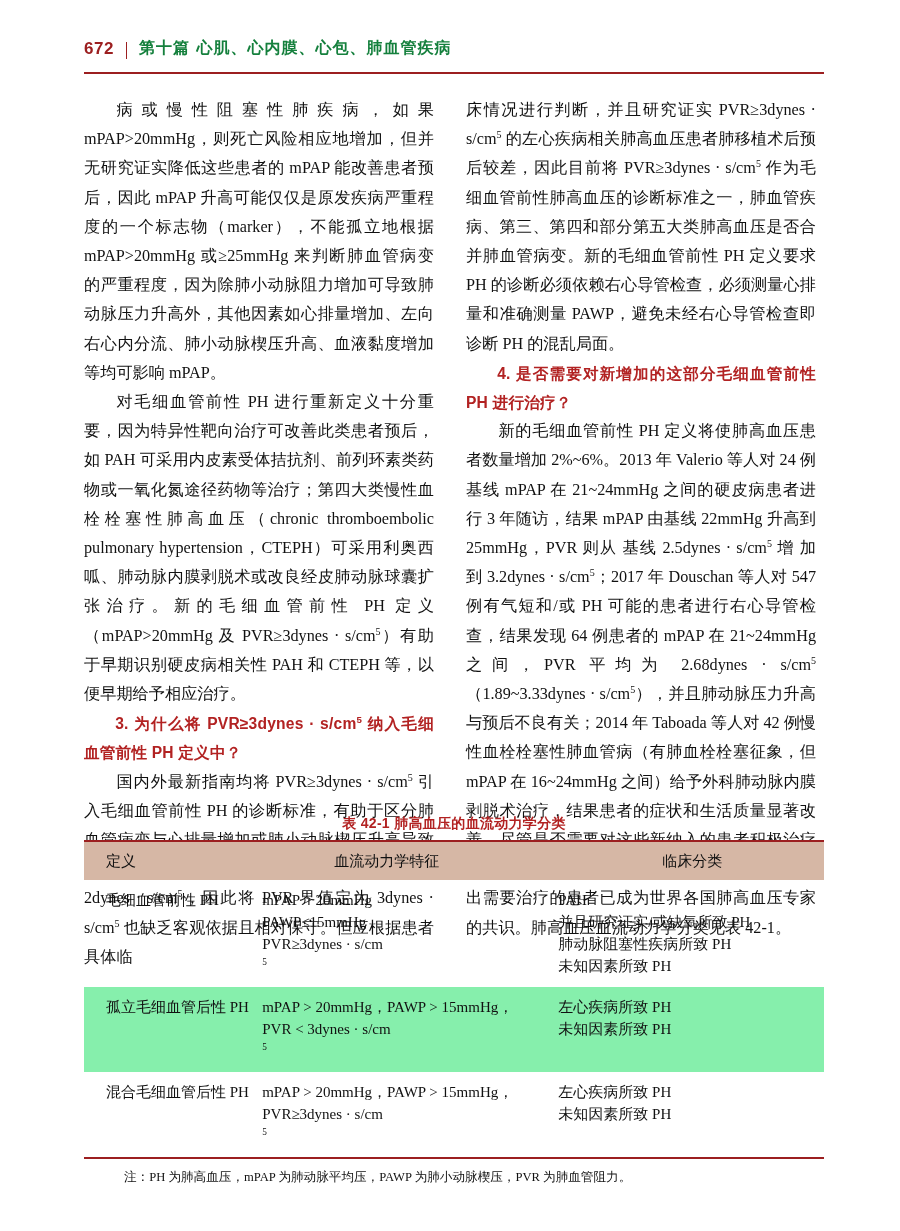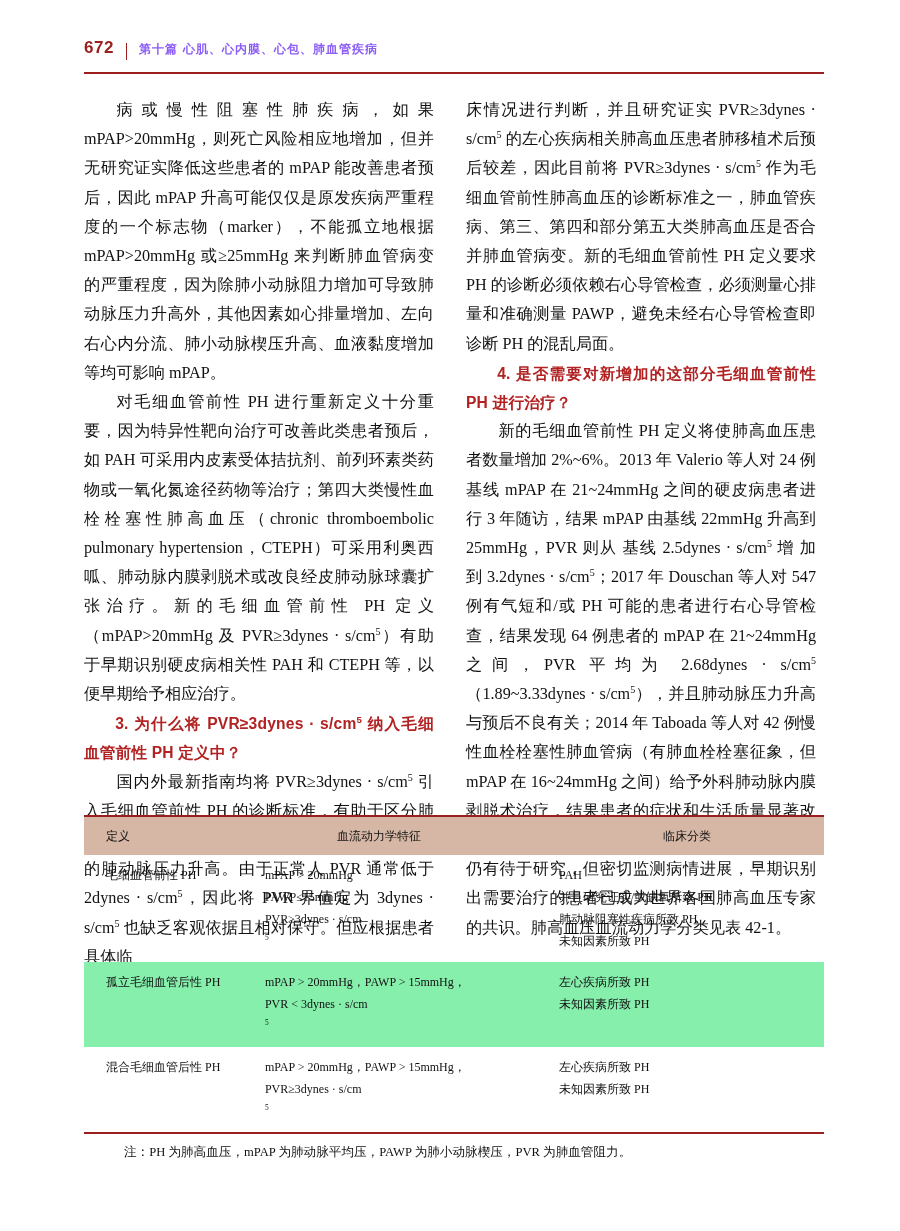--- a/index.html
+++ b/index.html
@@ -22,44 +22,44 @@
     height: 1231px;
   }
 
   
   .runhead {
     position: absolute;
     left: 84px;
     top: 38px;
     width: 740px;
     display: flex;
-    align-items: flex-end;
+    align-items: center;
     gap: 0;
   }
   .runhead-page {
     font-family: "Liberation Sans", sans-serif;
     font-size: 17px;
     font-weight: bold;
     color: #9c1f20;
     letter-spacing: 0.5px;
   }
   .runhead-bar {
     display: inline-block;
     width: 1px;
     height: 17px;
     background: #9c1f20;
     margin: 0 12px;
     position: relative;
     top: 2px;
   }
   .runhead-title {
     font-family: "DejaVu Serif", "Liberation Serif", serif;
-    font-size: 12px;
-    font-weight: bold;
-    color: #8b5cf6;
+    font-size: 16px;
+    font-weight: bold;
+    color: #15803d;
     letter-spacing: 1px;
   }
   .runhead-rule {
     position: absolute;
     left: 84px;
     top: 72px;
     width: 740px;
     height: 2px;
     background: #9c1f20;
   }
@@ -113,21 +113,21 @@
     color: #b22222;
     font-family: "Liberation Sans", sans-serif;
     font-weight: bold;
     font-size: 14px;
     margin-bottom: 7px;
     letter-spacing: 0.3px;
   }
   table.hemo {
     width: 740px;
     border-collapse: collapse;
-    font-size: 12px;
+    font-size: 15px;
     line-height: 22px;
   }
   table.hemo thead th {
     background: #d6b7a5;
     border-top: 2.2px solid #9c1f20;
     font-weight: normal;
     text-align: left;
     padding: 8px 0 8px 0;
     color: #111;
   }
@@ -184,20 +184,21 @@
 
   <div class="col right">
     <p class="noindent"><span>床情况进行判断，并且研究证实 PVR≥3dynes · s/cm</span><sup>5</sup><span> 的左心疾病相关肺高血压患者肺移植术后预后较差，因此目前将 PVR≥3dynes · s/cm</span><sup>5</sup><span> 作为毛细血管前性肺高血压的诊断标准之一，肺血管疾病、第三、第四和部分第五大类肺高血压是否合并肺血管病变。新的毛细血管前性 PH 定义要求 PH 的诊断必须依赖右心导管检查，必须测量心排量和准确测量 PAWP，避免未经右心导管检查即诊断 PH 的混乱局面。</span></p>
 
     <p class="heading">4. 是否需要对新增加的这部分毛细血管前性 PH 进行治疗？</p>
 
     <p><span>新的毛细血管前性 PH 定义将使肺高血压患者数量增加 2%~6%。2013 年 Valerio 等人对 24 例基线 mPAP 在 21~24mmHg 之间的硬皮病患者进行 3 年随访，结果 mPAP 由基线 22mmHg 升高到 25mmHg，PVR 则从 基线 2.5dynes · s/cm</span><sup>5</sup><span> 增 加 到 3.2dynes · s/cm</span><sup>5</sup><span>；2017 年 Douschan 等人对 547 例有气短和/或 PH 可能的患者进行右心导管检查，结果发现 64 例患者的 mPAP 在 21~24mmHg 之间，PVR 平均为 2.68dynes · s/cm</span><sup>5</sup><span>（1.89~3.33dynes · s/cm</span><sup>5</sup><span>），并且肺动脉压力升高与预后不良有关；2014 年 Taboada 等人对 42 例慢性血栓栓塞性肺血管病（有肺血栓栓塞征象，但 mPAP 在 16~24mmHg 之间）给予外科肺动脉内膜剥脱术治疗，结果患者的症状和生活质量显著改善。尽管是否需要对这些新纳入的患者积极治疗仍有待于研究，但密切监测病情进展，早期识别出需要治疗的患者已成为世界各国肺高血压专家的共识。肺高血压血流动力学分类见表 42-1。</span></p>
   </div>
 
   <div class="tbl-wrap">
+    <div class="tbl-caption">表 42-1   肺高血压的血流动力学分类</div>
 
     <table class="hemo">
       <thead>
         <tr>
           <th class="c1">定义</th>
           <th class="c2">
               <span class="th-inner-2">血流动力学特征</span>
             </th>
           <th class="c3">
               <span class="th-inner-3">临床分类</span>

